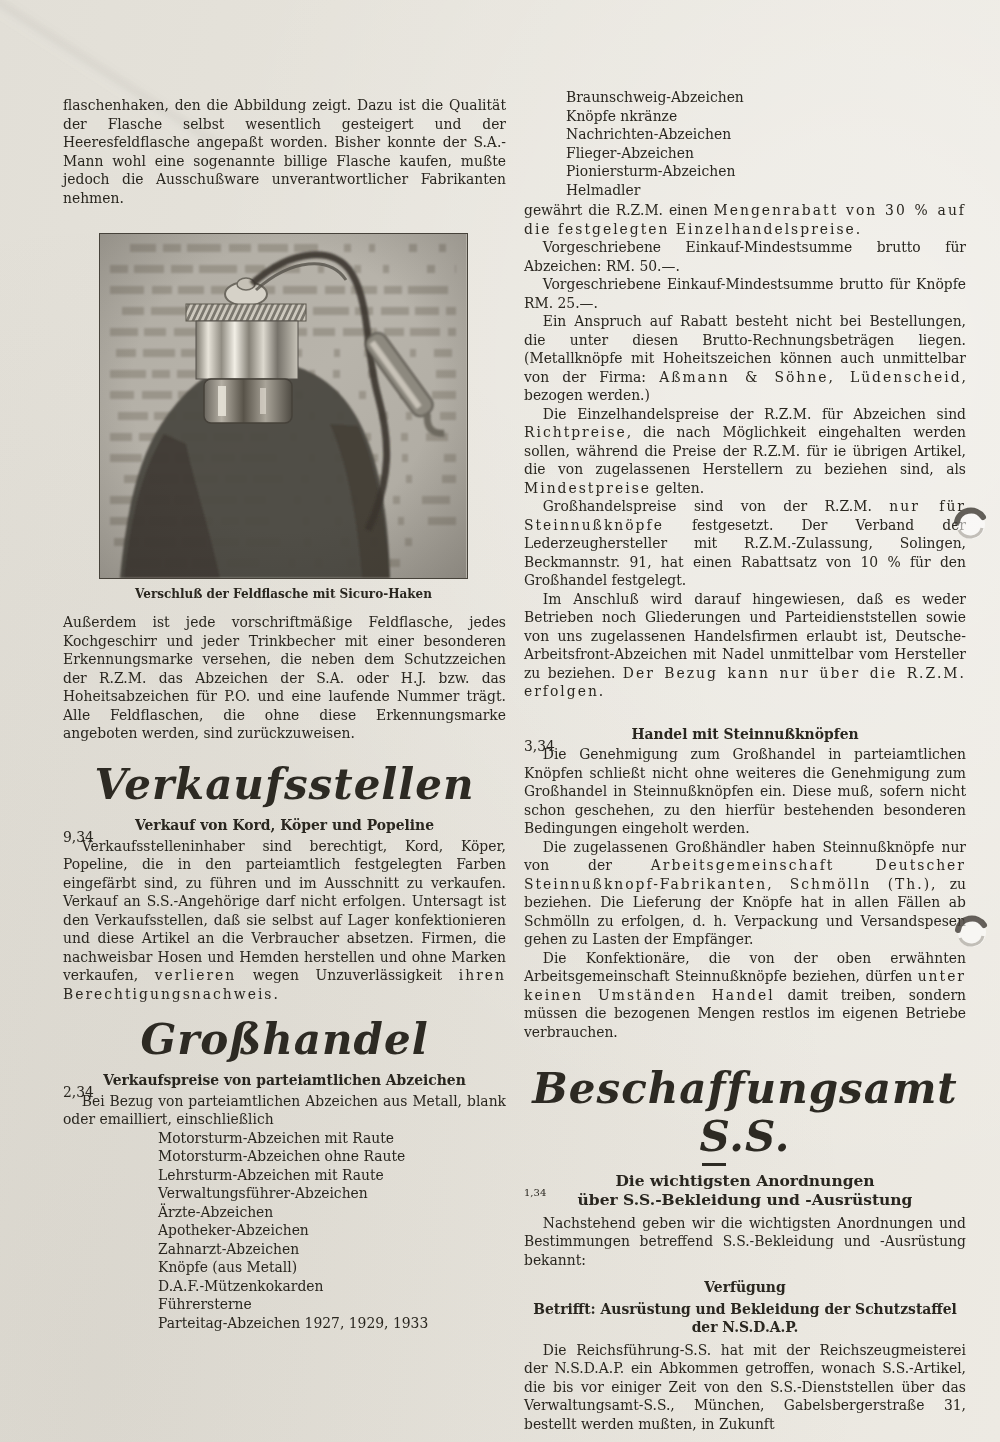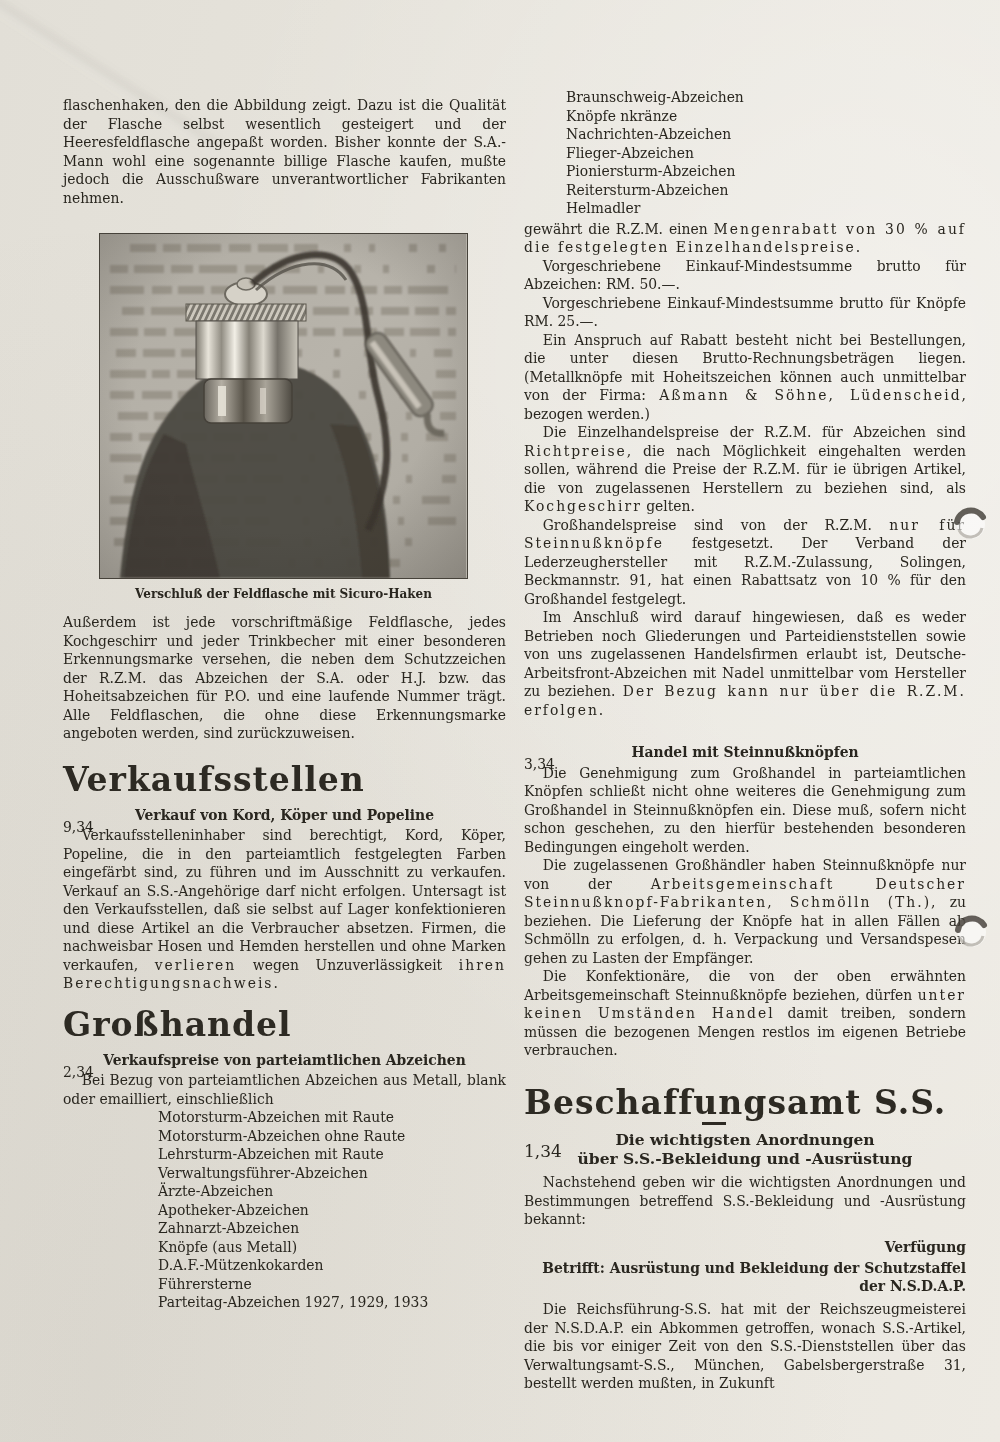--- a/index.html
+++ b/index.html
@@ -22,43 +22,43 @@
     filter:blur(4px);
     pointer-events:none;
   }
   .col{position:absolute;width:443px;font-size:13.9px;line-height:18.5px;text-align:justify;hyphens:auto;}
   .col-left{left:63px;top:96px;}
   .col-right{left:524px;top:88px;width:442px;}
   p{margin:0;text-indent:1.35em;}
   p.noindent{text-indent:0;}
   .spaced{letter-spacing:2px;}
   .script-head{
-    font-weight:bold;
-    font-size:33px;line-height:1.15;letter-spacing:1px;
-    text-indent:0;text-align:left;margin:0;
+    font-style:italic;font-weight:bold;
+    font-size:42px;line-height:1.15;letter-spacing:1px;
+    text-indent:0;text-align:center;margin:0;
     color:#2d2a23;
   }
   .head-vk{margin:18px 0 7px 0;}
   .head-gh{margin:13px 0 7px 0;}
   .head-ba{margin:24px 0 0 0;}
   .head-dash{width:24px;height:3px;background:#2d2a23;margin:1px 0 5px 178px;}
   .article-head{position:relative;text-align:center;font-weight:bold;text-indent:0;margin:2px 0 2px 0;}
   .article-num{position:absolute;left:0;top:12px;font-weight:normal;text-align:center;}
   .badge-list{list-style:none;margin:0;padding:0;text-align:left;}
   .badge-list li{text-indent:0;}
   .list-left{margin:0 0 0 95px;}
   .list-right{margin:0 0 2px 42px;}
   figure{margin:26px 0 12px 36px;width:369px;}
   .photo-frame{border:1.5px solid #46423a;line-height:0;background:#b5b1a8;}
   figcaption{font-weight:bold;font-size:12px;text-align:center;margin-top:8px;line-height:1.2;}
-  .center-bold{text-align:right;font-weight:bold;text-indent:0;}
+  .center-bold{text-align:center;font-weight:bold;text-indent:0;}
   .vfg{margin:9px 0 3px 0;}
   .betrifft{margin:2px 0 5px 0;line-height:18px;}
   .title134{position:relative;text-indent:0;text-align:center;font-weight:bold;font-size:15.5px;line-height:19px;margin:2px 0 5px 0;}
-  .title134 .article-num{font-size:17px;}
+  .title134 .article-num{font-size:10px;}
   .hole{position:absolute;pointer-events:none;}
   .hole1{left:952px;top:500px;}
   .hole2{left:953px;top:908px;}
 </style>
 </head>
 <body>
 
 <div class="page">
   <div class="crease"></div>
 
@@ -194,33 +194,32 @@
   </div>
 
   <div class="col col-right">
 
     <ul class="badge-list list-right">
       <li>Braunschweig-Abzeichen</li>
       <li>Knöpfe nkränze</li>
       <li>Nachrichten-Abzeichen</li>
       <li>Flieger-Abzeichen</li>
       <li>Pioniersturm-Abzeichen</li>
-      <li>Reitersturm-Abzeichen</li>
       <li>Helmadler</li>
     </ul>
 
     <p class="noindent"><span>gewährt die R.Z.M. einen </span><span class="spaced">Mengenrabatt von 30 % auf die festgelegten Einzelhandelspreise.</span></p>
 
     <p>Vorgeschriebene Einkauf-Mindestsumme brutto für Abzeichen: RM. 50.—.</p>
 
     <p>Vorgeschriebene Einkauf-Mindestsumme brutto für Knöpfe RM. 25.—.</p>
 
     <p><span>Ein Anspruch auf Rabatt besteht nicht bei Bestellungen, die unter diesen Brutto-Rechnungsbeträgen liegen. (Metallknöpfe mit Hoheitszeichen können auch unmittelbar von der Firma: </span><span class="spaced">Aßmann &amp; Söhne, Lüdenscheid</span><span>, bezogen werden.)</span></p>
 
-    <p><span>Die Einzelhandelspreise der R.Z.M. für Abzeichen sind </span><span class="spaced">Richtpreise</span><span>, die nach Möglichkeit eingehalten werden sollen, während die Preise der R.Z.M. für ie übrigen Artikel, die von zugelassenen Herstellern zu beziehen sind, als </span><span class="spaced">Kochgeschirr</span><span> gelten.</span></p>
+    <p><span>Die Einzelhandelspreise der R.Z.M. für Abzeichen sind </span><span class="spaced">Richtpreise</span><span>, die nach Möglichkeit eingehalten werden sollen, während die Preise der R.Z.M. für ie übrigen Artikel, die von zugelassenen Herstellern zu beziehen sind, als </span><span class="spaced">Mindestpreise</span><span> gelten.</span></p>
 
     <p><span>Großhandelspreise sind von der R.Z.M. </span><span class="spaced">nur für Steinnußknöpfe</span><span> festgesetzt. Der Verband der Lederzeughersteller mit R.Z.M.-Zulassung, Solingen, Beckmannstr. 91, hat einen Rabattsatz von 10 % für den Großhandel festgelegt.</span></p>
 
     <p><span>Im Anschluß wird darauf hingewiesen, daß es weder Betrieben noch Gliederungen und Parteidienststellen sowie von uns zugelassenen Handelsfirmen erlaubt ist, Deutsche-Arbeitsfront-Abzeichen mit Nadel unmittelbar vom Hersteller zu beziehen. </span><span class="spaced">Der Bezug kann nur über die R.Z.M. erfolgen.</span></p>
 
     <div class="article-head" style="margin-top:24px;">
       <span class="article-num">3,34</span>
       <span>Handel mit Steinnußknöpfen</span>
     </div>
 

